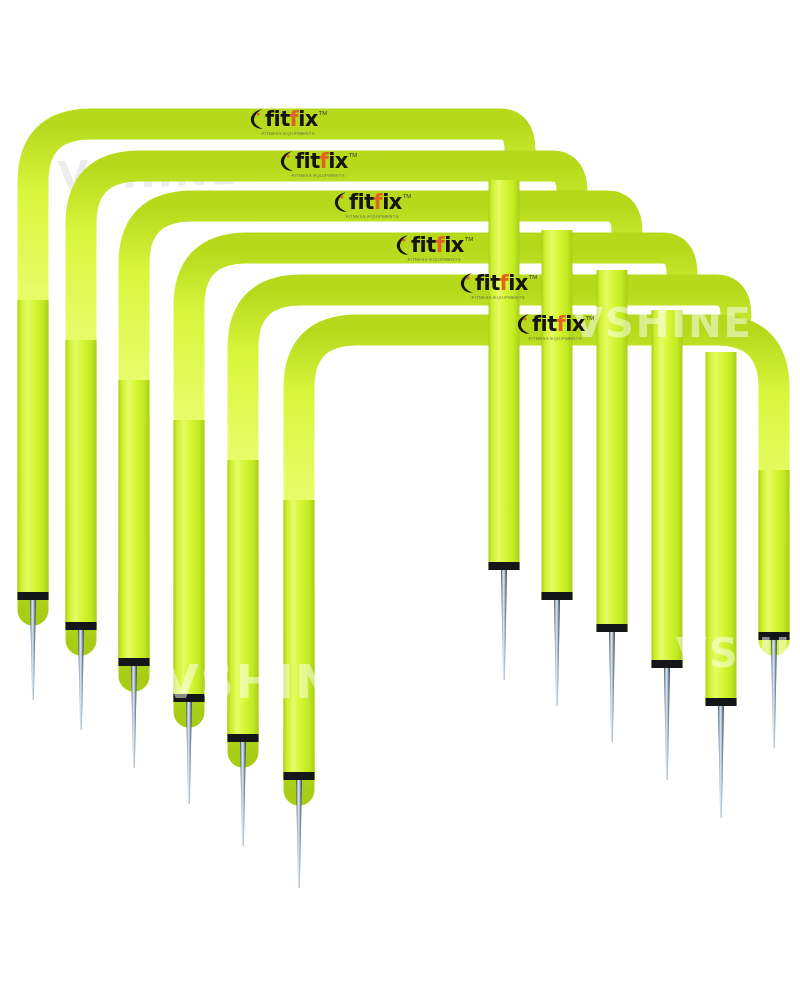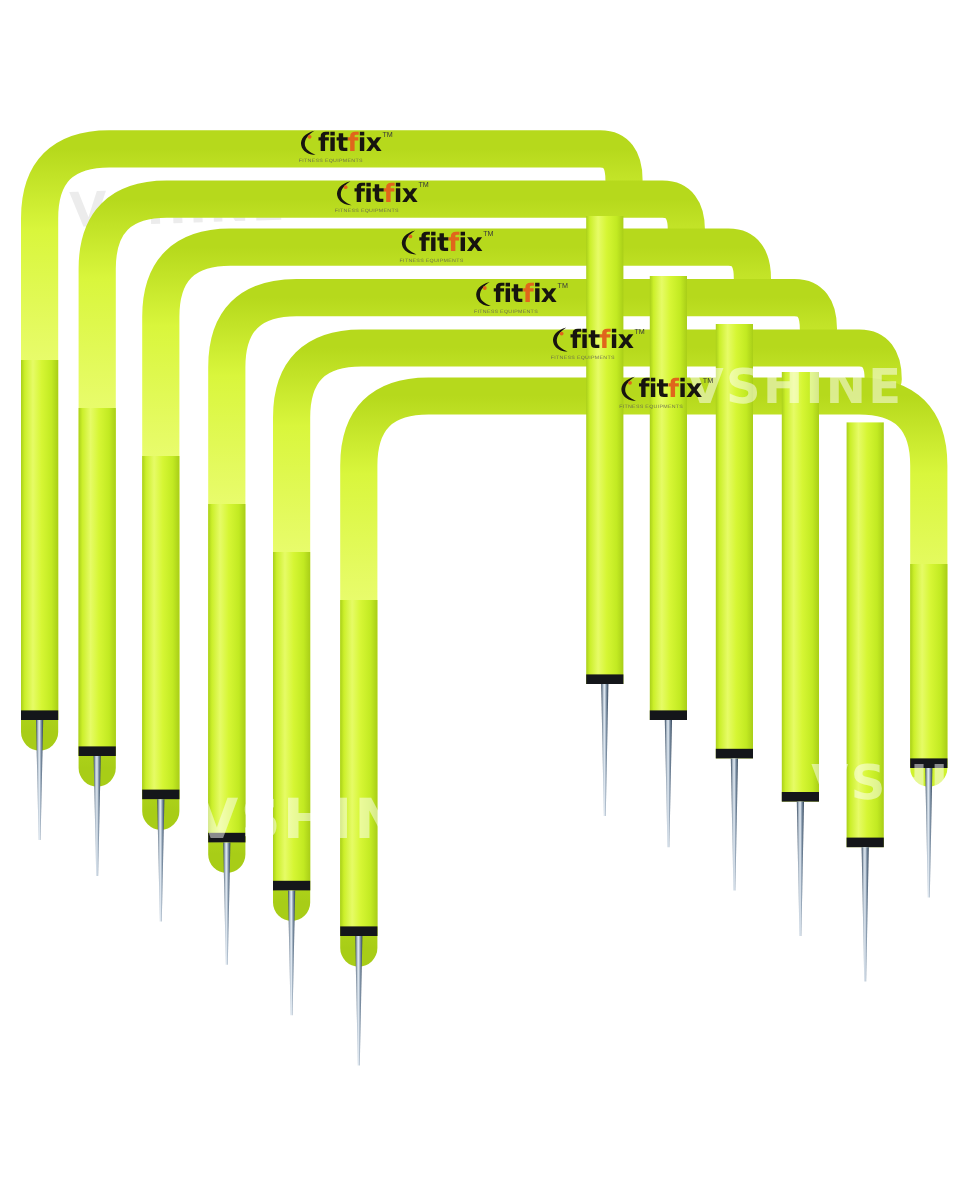--- a/index.html
+++ b/index.html
@@ -4,21 +4,21 @@
 <style>
   html,body{margin:0;padding:0;background:#ffffff;}
   body{width:800px;height:1000px;overflow:hidden;
        font-family:"Liberation Sans",sans-serif;}
   #stage{position:relative;width:800px;height:1000px;background:#ffffff;overflow:hidden;}
 
   .hurdle{position:absolute;left:0;top:0;width:800px;height:1000px;}
   .hurdle svg{position:absolute;left:0;top:0;}
 
   
-  .logo{position:absolute;display:flex;flex-direction:column;
+  .logo{position:absolute;display:flex;flex-direction:column;align-items:center;
         line-height:1;pointer-events:none;}
   .logo-row{display:flex;align-items:flex-end;}
   .logo-mark{position:relative;width:15px;height:22px;margin-right:1px;}
   .logo-word{font-family:"DejaVu Sans",sans-serif;font-weight:bold;
              font-size:21px;letter-spacing:-0.6px;color:#17140f;}
   .logo-word .ltr-f2{color:#e0651c;}
   .logo-tm{font-size:6px;color:#3a3a3a;margin-left:1px;align-self:flex-start;
            margin-top:2px;}
   .logo-sub{font-size:4.4px;letter-spacing:0.25px;color:#5d5a52;margin-top:1.5px;
             transform:scaleY(0.9);white-space:nowrap;opacity:.85;}

